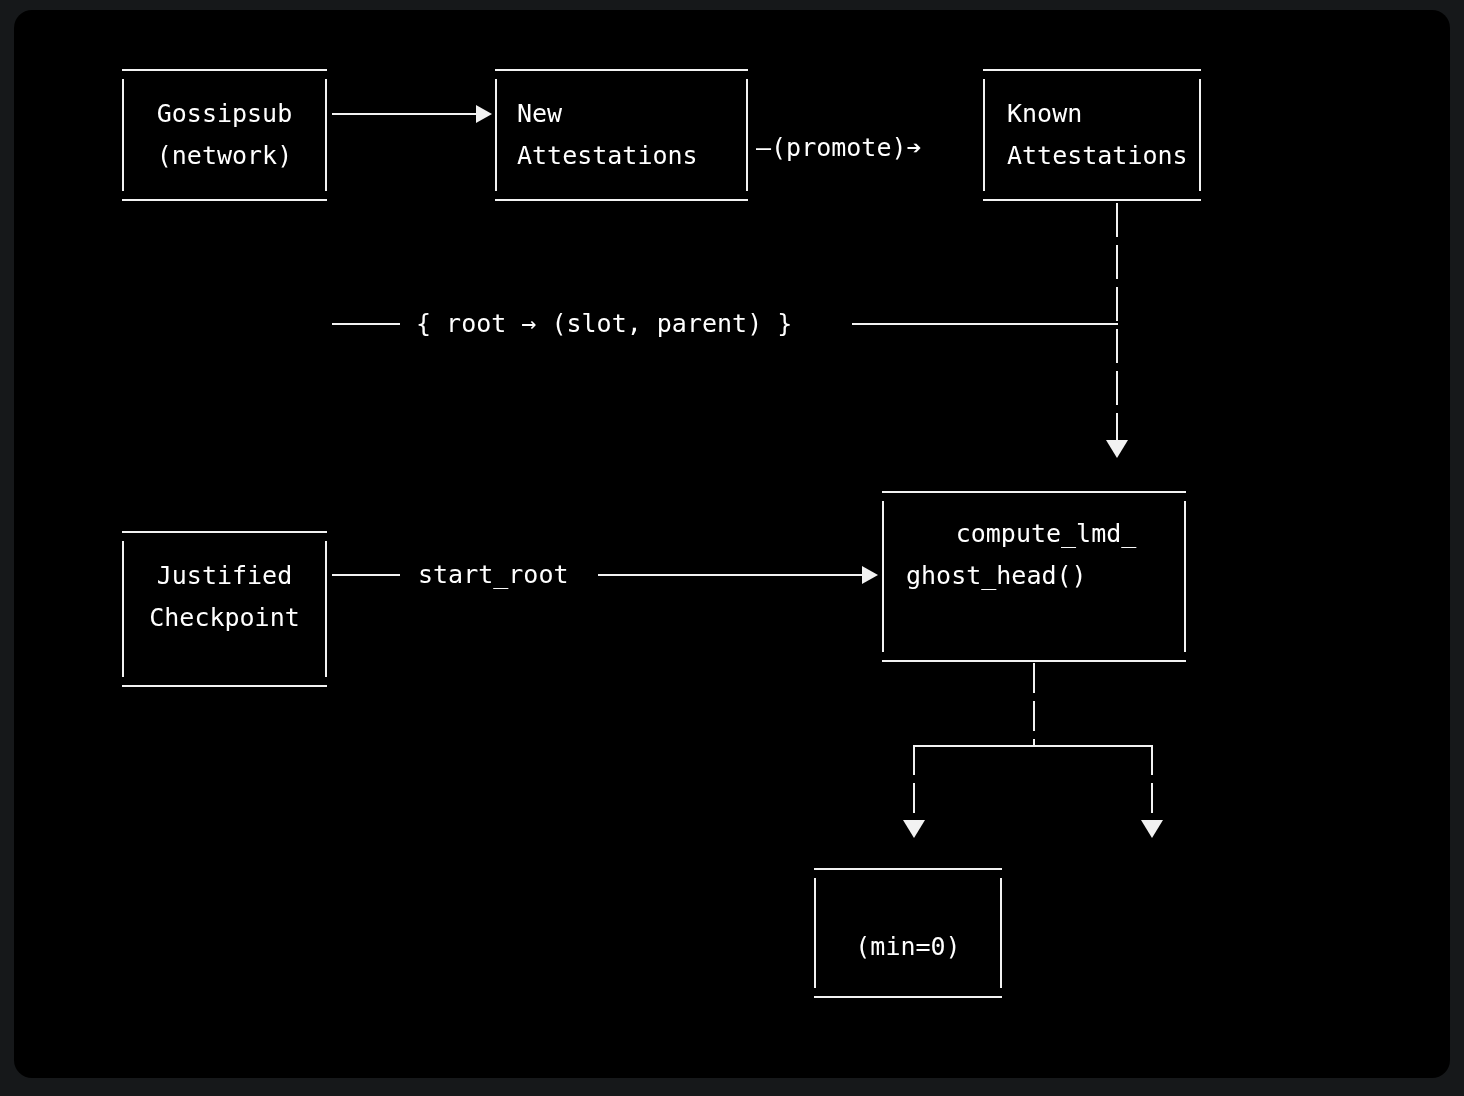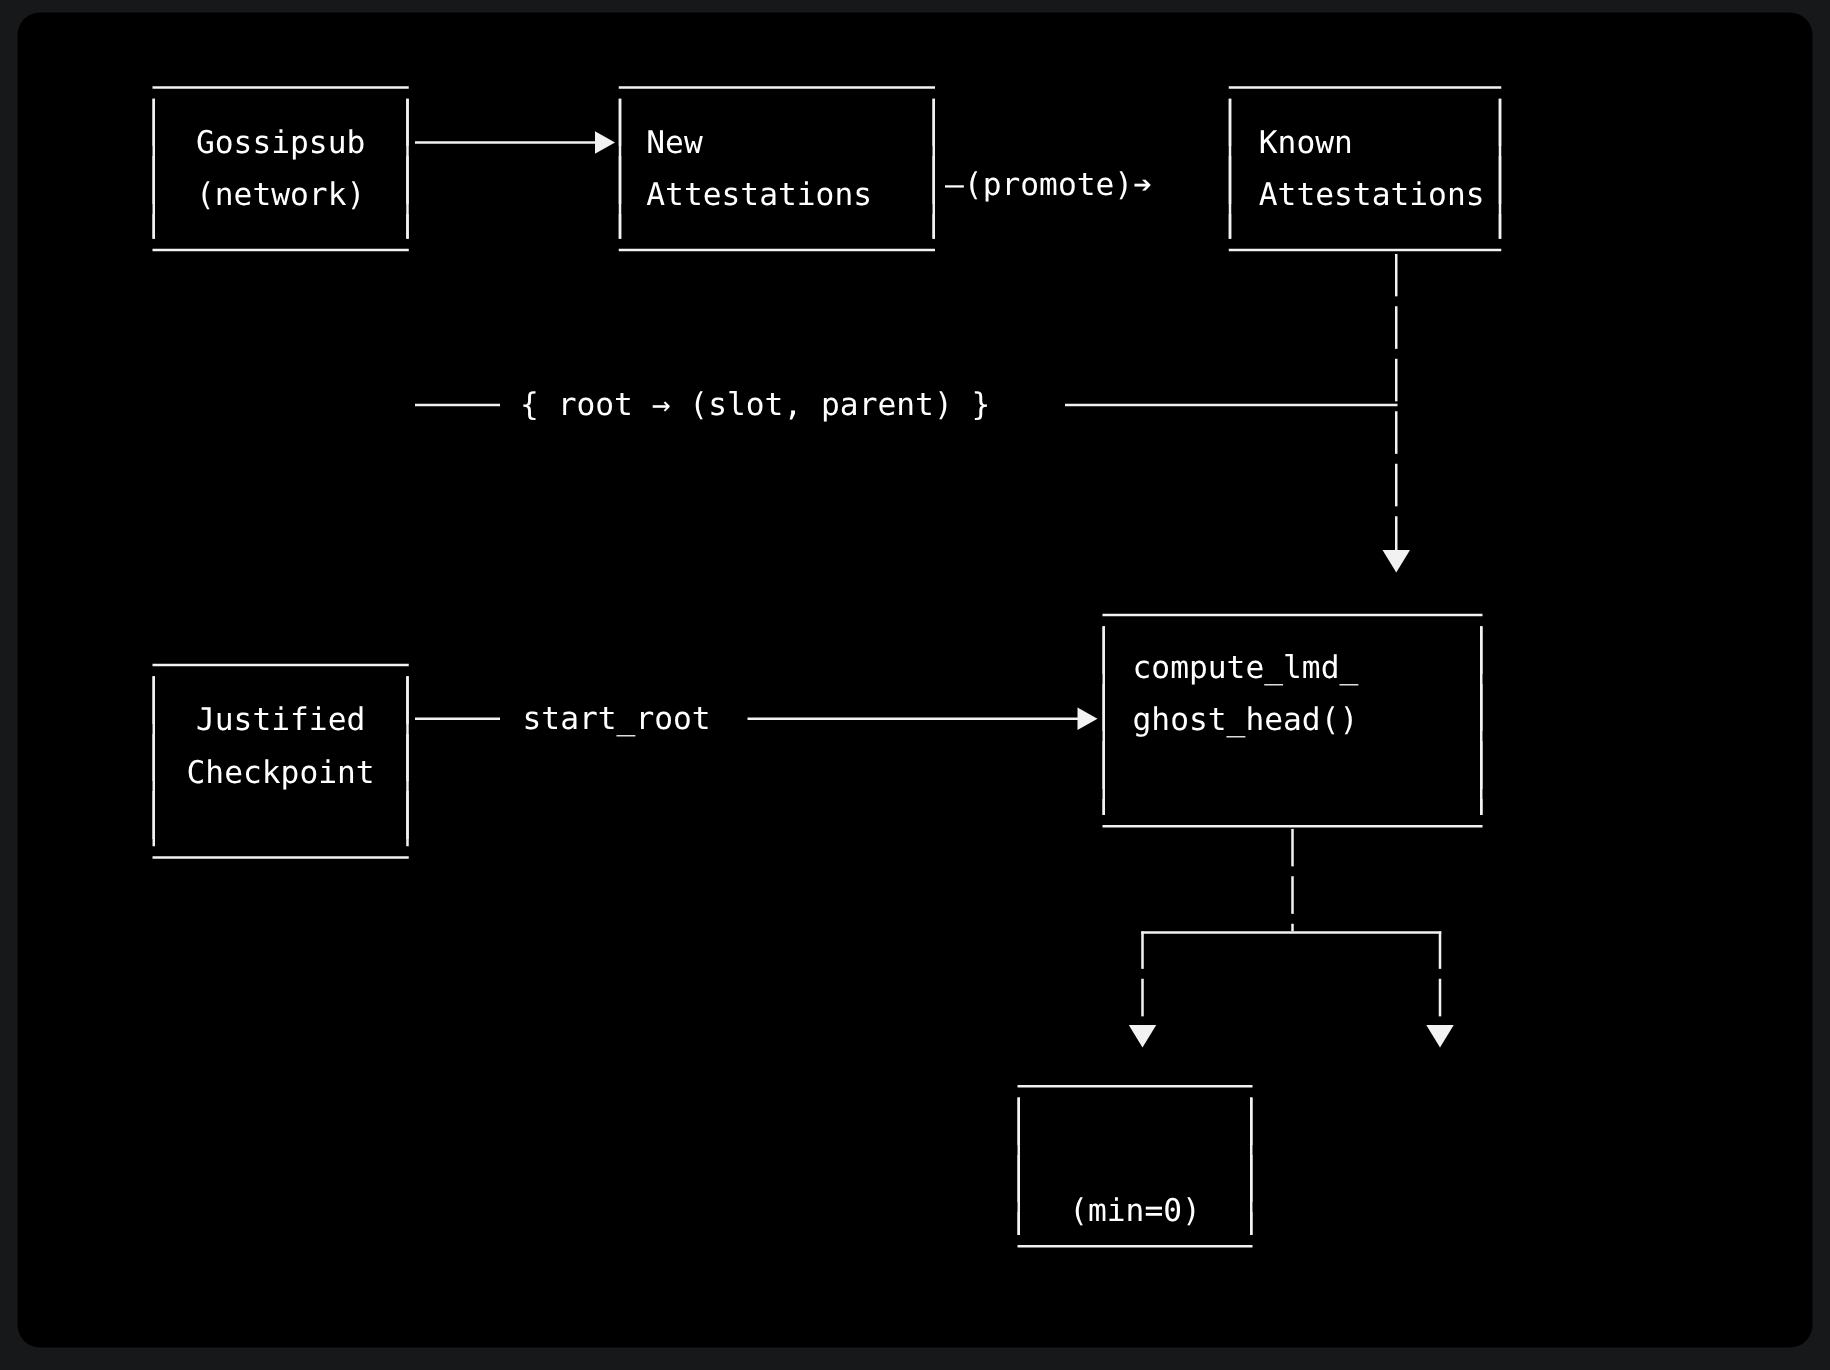--- a/index.html
+++ b/index.html
@@ -185,37 +185,37 @@
   <div class="elabel" style="left:402px; top:550px;">start_root</div>
 
   <div class="hline" style="left:584px; top:564px; width:266px;"></div>
   <div class="arrow-r" style="left:848px; top:556px;"></div>
 
   <div class="box" style="left:868px; top:481px; width:304px; height:171px;">
     <div class="rail-t"></div>
     <div class="rail-b"></div>
     <div class="rail-l"></div>
     <div class="rail-r"></div>
-    <div class="btext left" style="top:22px; padding-left:24px;">compute_lmd_</div>
+    <div class="btext left" style="top:22px; padding-left:24px;text-align:center;">compute_lmd_</div>
     <div class="btext left" style="top:64px; padding-left:24px;">ghost_head()</div>
     <div class="btext left" style="top:106px; padding-left:24px;"></div>
   </div>
 
   <div class="vline dashed-short" style="left:1019px; top:653px; width:2px; height:82px;"></div>
 
   <div class="hline" style="left:899px; top:735px; width:240px;"></div>
 
   <div class="vline dashed-short" style="left:899px; top:735px; height:76px;"></div>
   <div class="arrow-d" style="left:889px; top:810px;"></div>
 
   <div class="vline dashed-short" style="left:1137px; top:735px; height:76px;"></div>
   <div class="arrow-d" style="left:1127px; top:810px;"></div>
 
   <div class="box" style="left:800px; top:858px; width:188px; height:130px;">
     <div class="rail-t"></div>
     <div class="rail-b"></div>
     <div class="rail-l"></div>
     <div class="rail-r"></div>
-    <div class="btext center" style="top:80px;">(min=0)</div>
+    <div class="btext center" style="top:58px;">(min=0)</div>
   </div>
 
 
 </div>
 
 </body></html>

